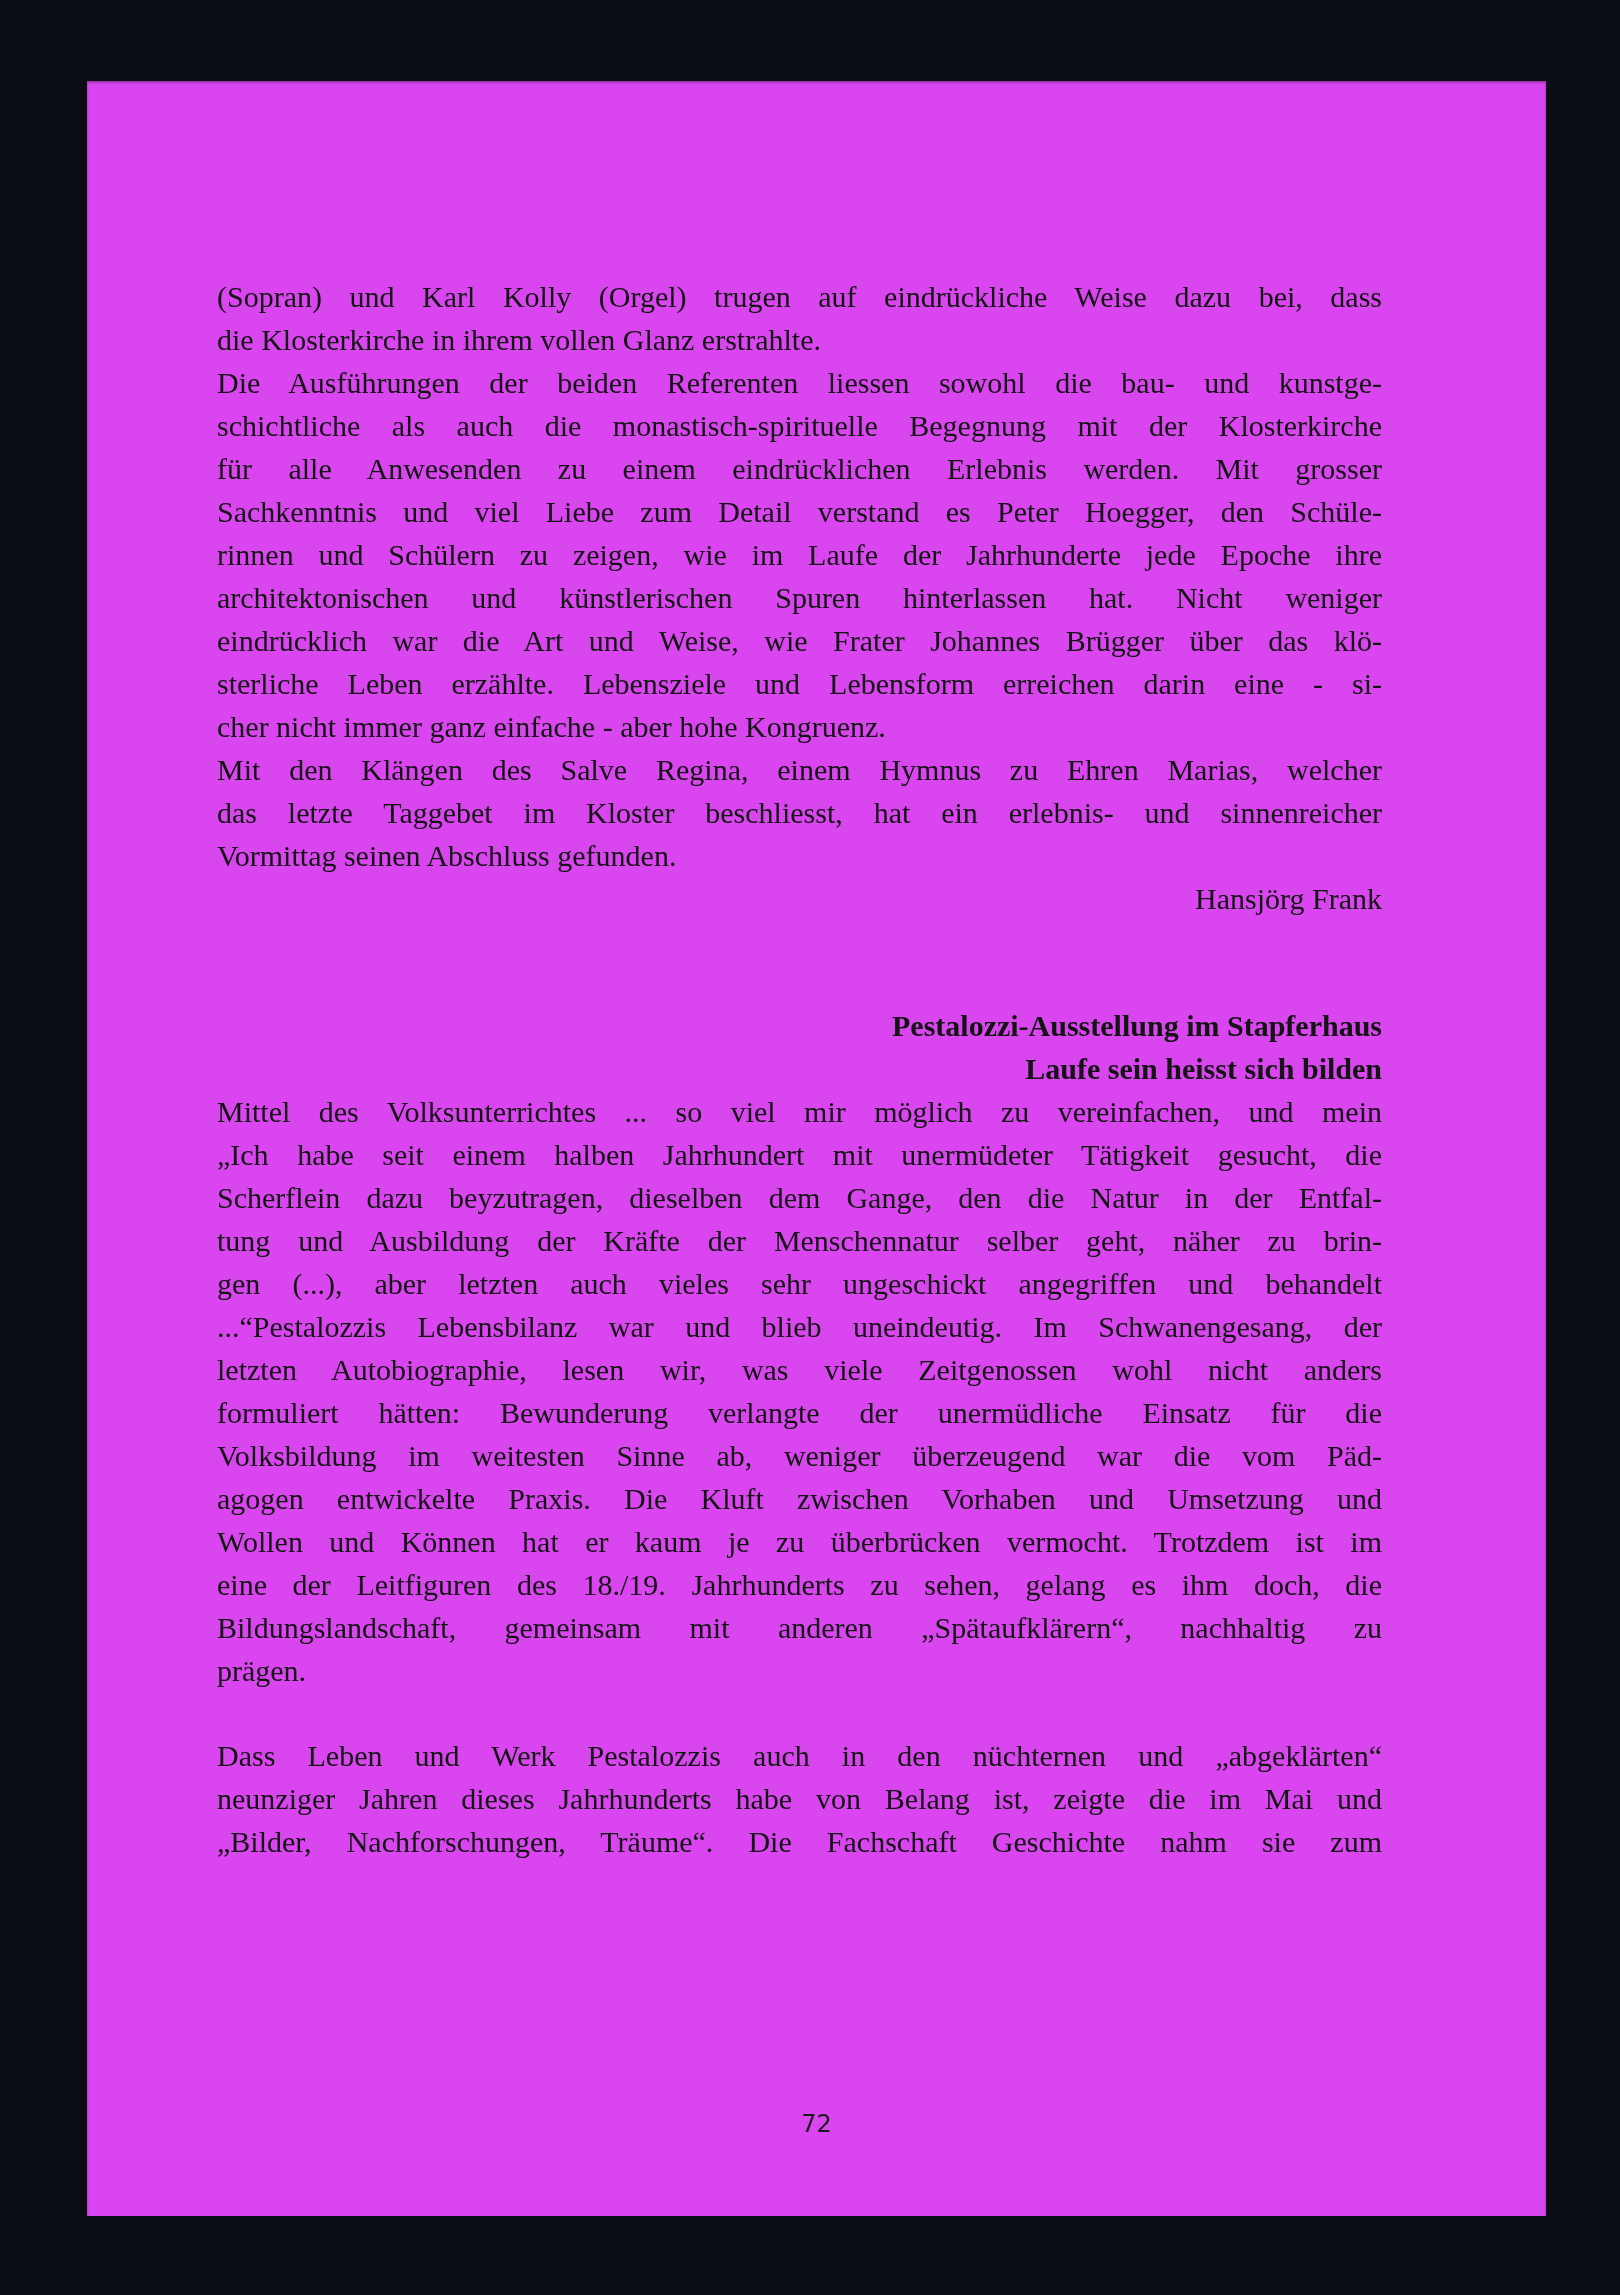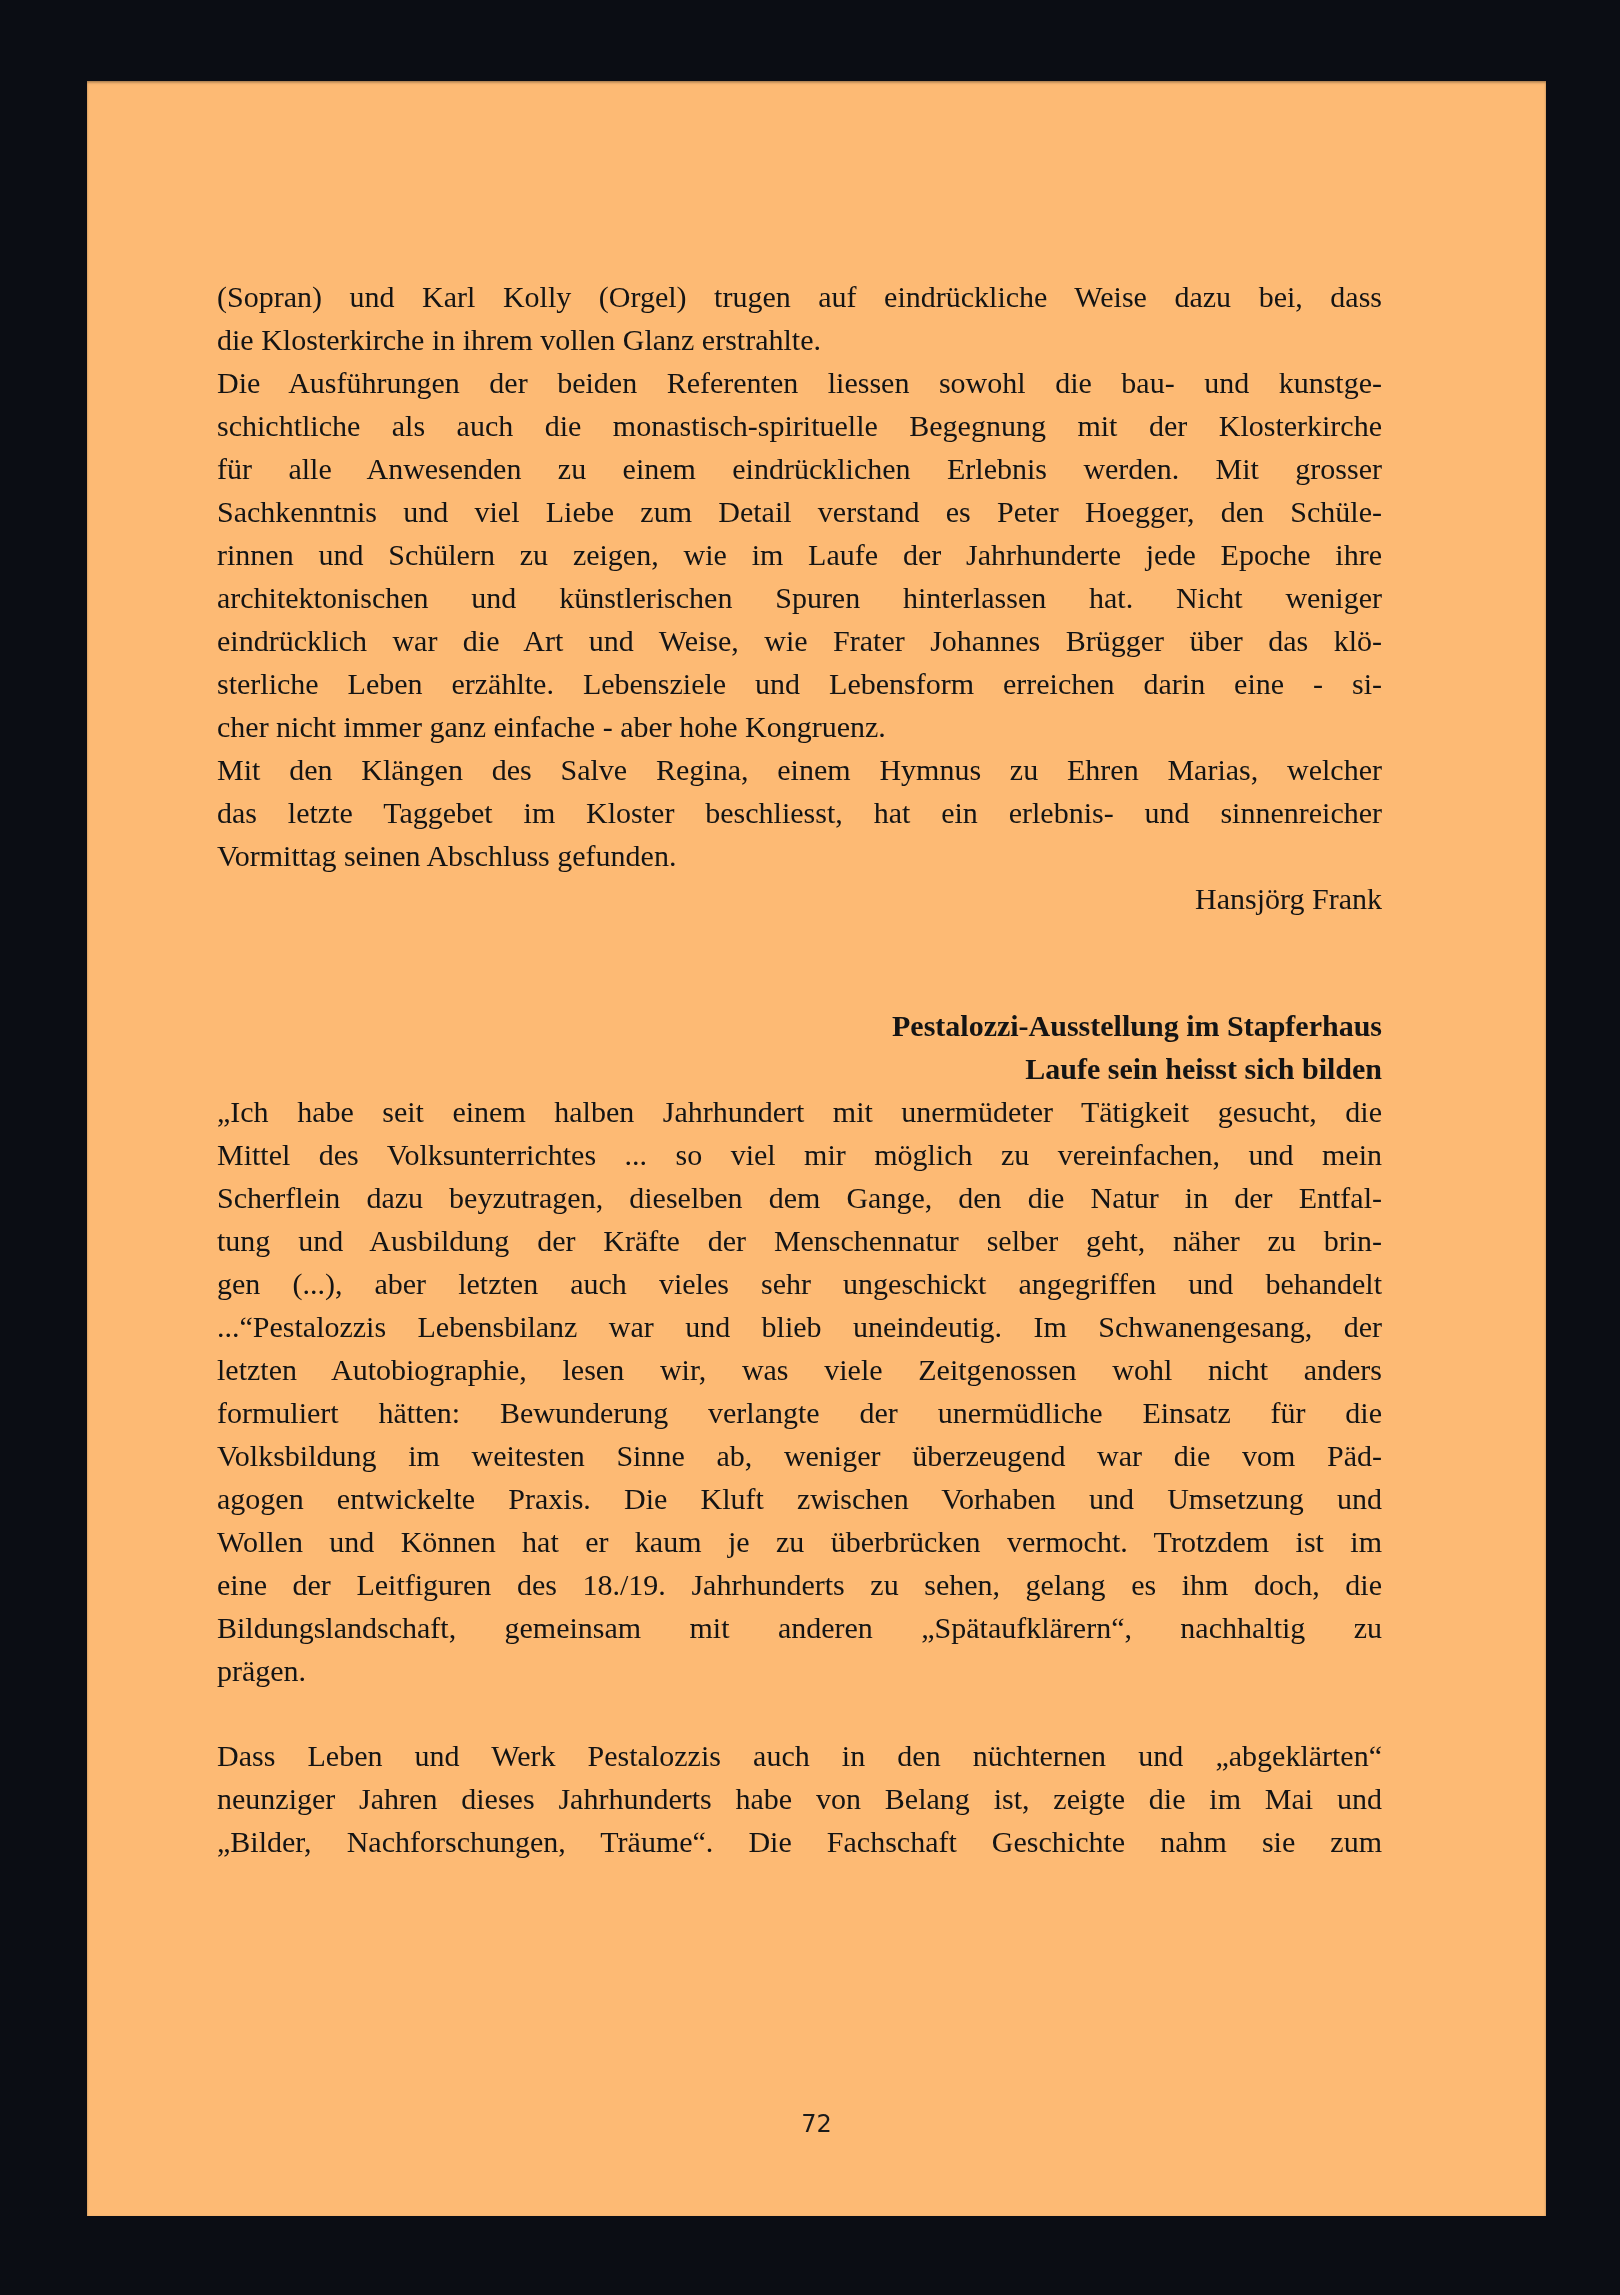--- a/index.html
+++ b/index.html
@@ -12,21 +12,21 @@
       background: #0b0d14;
       position: relative;
       overflow: hidden;
     }
     .page {
       position: absolute;
       left: 87px;
       top: 81px;
       width: 1459px;
       height: 2135px;
-      background: #fdba74;
+      background: #d946ef;
       box-shadow: inset 0 1.6px 2.4px rgba(0,0,0,0.35);
     }
     .content {
       position: absolute;
       left: 130px;
       top: 194px;
       width: 1165px;
       font-family: "Liberation Serif", serif;
       font-size: 30px;
       line-height: 43px;
@@ -95,22 +95,22 @@
       </div>
       <span class="line right">Hansjörg Frank</span>
     </div>
 
     <div class="gap-signature"></div>
 
     <div>
       <span class="heading">Pestalozzi-Ausstellung im Stapferhaus</span>
       <span class="heading">Laufe sein heisst sich bilden</span>
       <div>
+        <span class="line">Mittel des Volksunterrichtes ... so viel mir möglich zu vereinfachen, und mein</span>
         <span class="line">„Ich habe seit einem halben Jahrhundert mit unermüdeter Tätigkeit gesucht, die</span>
-        <span class="line">Mittel des Volksunterrichtes ... so viel mir möglich zu vereinfachen, und mein</span>
         <span class="line">Scherflein dazu beyzutragen, dieselben dem Gange, den die Natur in der Entfal-</span>
         <span class="line">tung und Ausbildung der Kräfte der Menschennatur selber geht, näher zu brin-</span>
         <span class="line">gen (...), aber letzten auch vieles sehr ungeschickt angegriffen und behandelt</span>
         <span class="line">...“Pestalozzis Lebensbilanz war und blieb uneindeutig. Im Schwanengesang, der</span>
         <span class="line">letzten Autobiographie, lesen wir, was viele Zeitgenossen wohl nicht anders</span>
         <span class="line">formuliert hätten: Bewunderung verlangte der unermüdliche Einsatz für die</span>
         <span class="line">Volksbildung im weitesten Sinne ab, weniger überzeugend war die vom Päd-</span>
         <span class="line">agogen entwickelte Praxis. Die Kluft zwischen Vorhaben und Umsetzung und</span>
         <span class="line">Wollen und Können hat er kaum je zu überbrücken vermocht. Trotzdem ist im</span>
         <span class="line">eine der Leitfiguren des 18./19. Jahrhunderts zu sehen, gelang es ihm doch, die</span>

